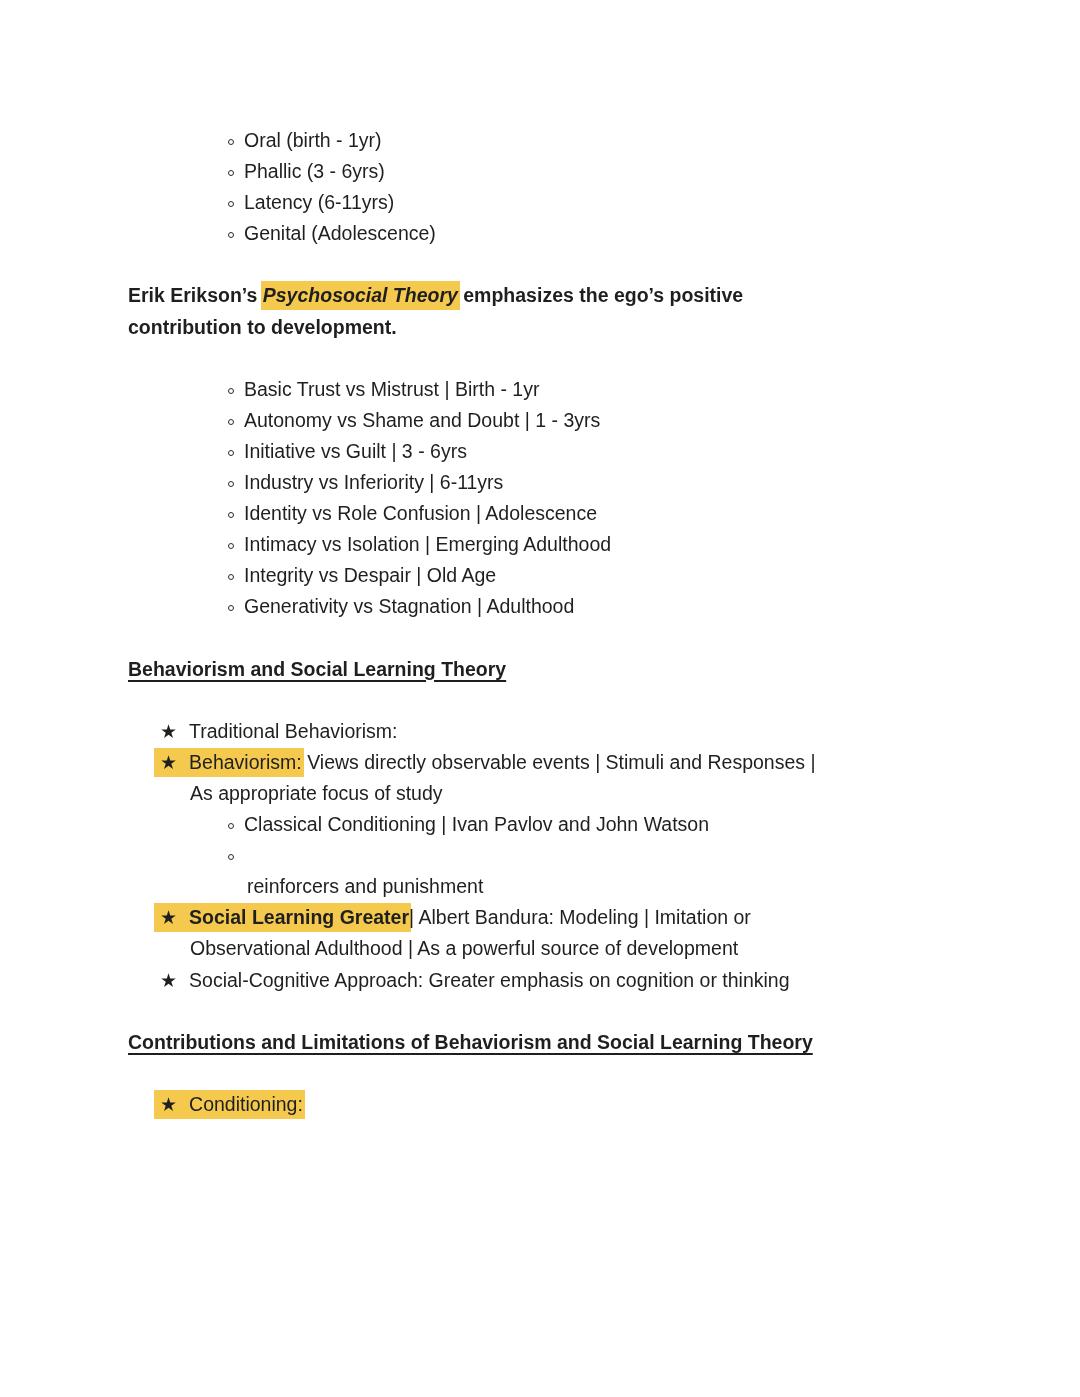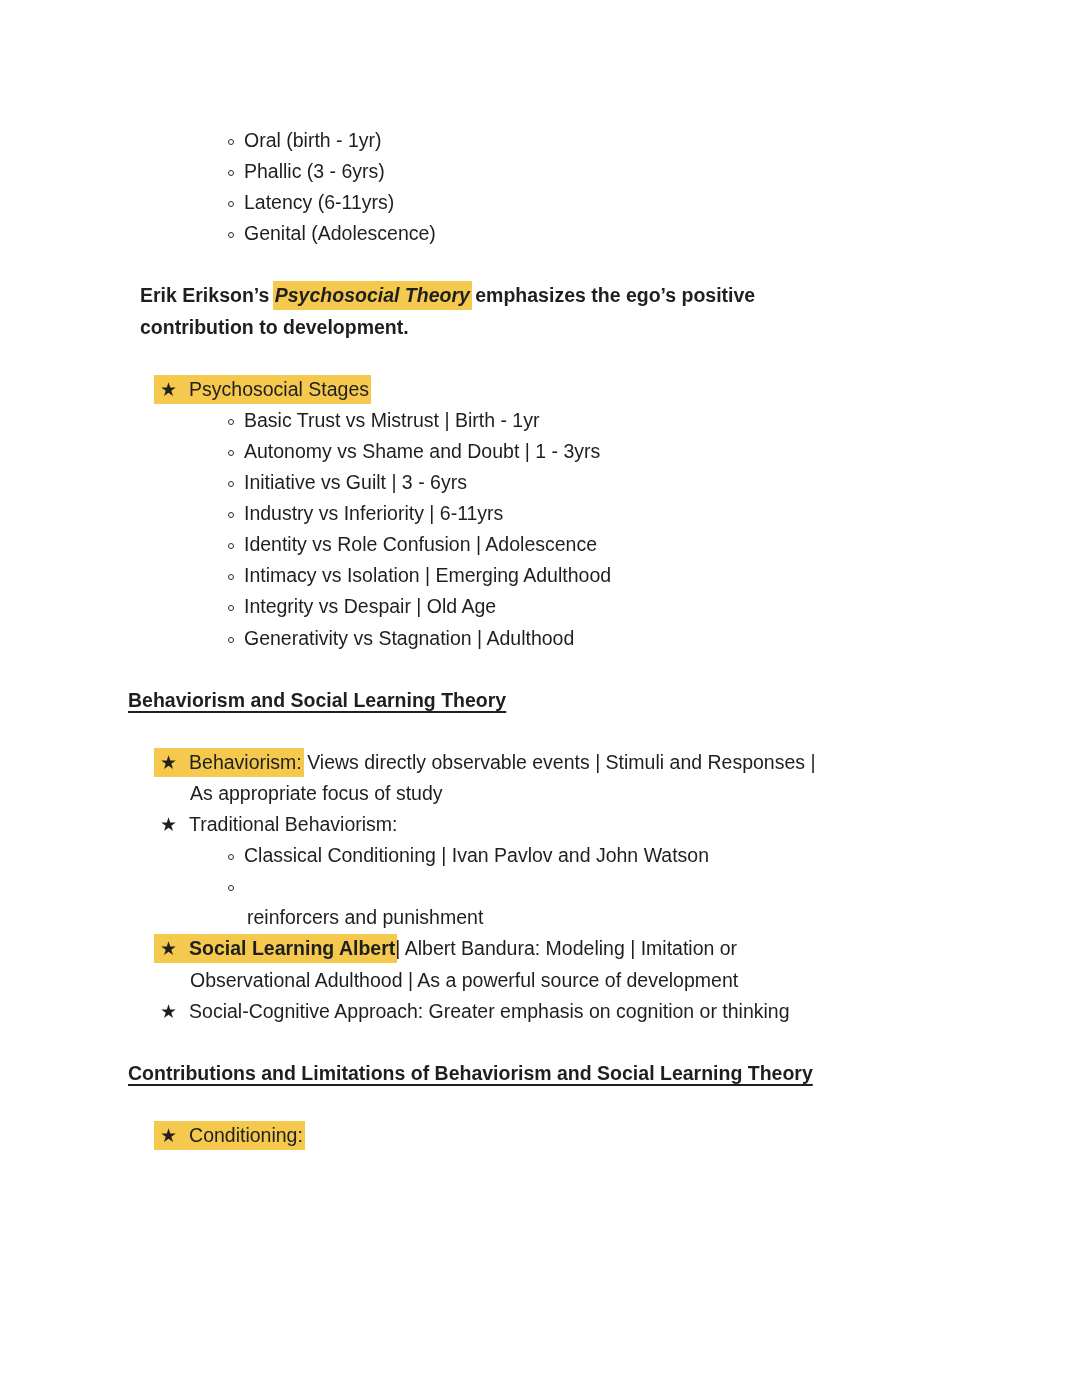--- a/index.html
+++ b/index.html
@@ -6,21 +6,21 @@
   * { box-sizing: border-box; }
   html,body { margin:0; padding:0; }
   body {
     width:1080px; height:1397px; overflow:hidden;
     background:var(--bg); color:var(--ink);
     font-family:"Liberation Sans", sans-serif;
     font-size:19.5px; line-height:31.1px;
   }
   .doc { padding-top:125px; width:960px; }
   .blank { height:31.1px; }
-  .para { padding-left:128px; padding-right:40px;margin-left:12px; }
+  .para { padding-left:128px; padding-right:40px; }
   .heading { padding-left:128px; padding-right:40px; }
   .heading-text {
     font-weight:bold;
     text-decoration:underline;
     text-decoration-thickness:2px;
     text-underline-offset:4px;
     margin-top:32px;
   }
   .star-item { padding-left:190px; padding-right:40px; text-indent:-30px; }
   .star-item .seg, .bullet-item .seg { text-indent:0; }
@@ -59,39 +59,38 @@
 <div class="doc">
     <div class="bullet-list">
       <div class="bullet-item"><span class="circle"></span><span class="seg">Oral (birth - 1yr)</span></div>
       <div class="bullet-item"><span class="circle"></span><span class="seg">Phallic (3 - 6yrs)</span></div>
       <div class="bullet-item"><span class="circle"></span><span class="seg">Latency (6-11yrs)</span></div>
       <div class="bullet-item"><span class="circle"></span><span class="seg">Genital (Adolescence)</span></div>
     </div>
     <div class="blank"></div>
     <div class="para"><span class="seg b">Erik Erikson’s </span><span class="seg b i hl">Psychosocial Theory</span><span class="seg b"> emphasizes the ego’s positive</span><br><span class="seg b">contribution to development.</span></div>
     <div class="blank"></div>
-    <div class="star-item"><span class="star hl">★</span><span class="seg hl">Psychosocial Stages</span></div>
     <div class="bullet-list">
       <div class="bullet-item"><span class="circle"></span><span class="seg">Basic Trust vs Mistrust | Birth - 1yr</span></div>
       <div class="bullet-item"><span class="circle"></span><span class="seg">Autonomy vs Shame and Doubt | 1 - 3yrs</span></div>
       <div class="bullet-item"><span class="circle"></span><span class="seg">Initiative vs Guilt | 3 - 6yrs</span></div>
       <div class="bullet-item"><span class="circle"></span><span class="seg">Industry vs Inferiority | 6-11yrs</span></div>
       <div class="bullet-item"><span class="circle"></span><span class="seg">Identity vs Role Confusion | Adolescence</span></div>
       <div class="bullet-item"><span class="circle"></span><span class="seg">Intimacy vs Isolation | Emerging Adulthood</span></div>
       <div class="bullet-item"><span class="circle"></span><span class="seg">Integrity vs Despair | Old Age</span></div>
       <div class="bullet-item"><span class="circle"></span><span class="seg">Generativity vs Stagnation | Adulthood</span></div>
     </div>
     <div class="blank"></div>
     <div class="heading"><span class="heading-text">Behaviorism and Social Learning Theory</span></div>
     <div class="blank"></div>
+    <div class="star-item"><span class="star">★</span><span class="seg">Traditional Behaviorism:</span></div>
     <div class="star-item"><span class="star hl">★</span><span class="seg hl">Behaviorism:</span><span class="seg"> Views directly observable events | Stimuli and Responses |</span><br><span class="seg">As appropriate focus of study</span></div>
-    <div class="star-item"><span class="star">★</span><span class="seg">Traditional Behaviorism:</span></div>
     <div class="bullet-list">
       <div class="bullet-item"><span class="circle"></span><span class="seg">Classical Conditioning | Ivan Pavlov and John Watson</span></div>
       <div class="bullet-item"><span class="circle"></span><br><span class="seg">reinforcers and punishment</span></div>
     </div>
-    <div class="star-item"><span class="star hl">★</span><span class="seg b hl">Social Learning Albert</span><span class="seg">| Albert Bandura: Modeling | Imitation or</span><br><span class="seg">Observational Adulthood | As a powerful source of development</span></div>
+    <div class="star-item"><span class="star hl">★</span><span class="seg b hl">Social Learning Greater</span><span class="seg">| Albert Bandura: Modeling | Imitation or</span><br><span class="seg">Observational Adulthood | As a powerful source of development</span></div>
     <div class="star-item"><span class="star">★</span><span class="seg">Social-Cognitive Approach: Greater emphasis on cognition or thinking</span></div>
     <div class="blank"></div>
     <div class="heading"><span class="heading-text">Contributions and Limitations of Behaviorism and Social Learning Theory</span></div>
     <div class="blank"></div>
     <div class="star-item"><span class="star hl">★</span><span class="seg hl">Conditioning:</span></div>
   </div>
 
 </body></html>

